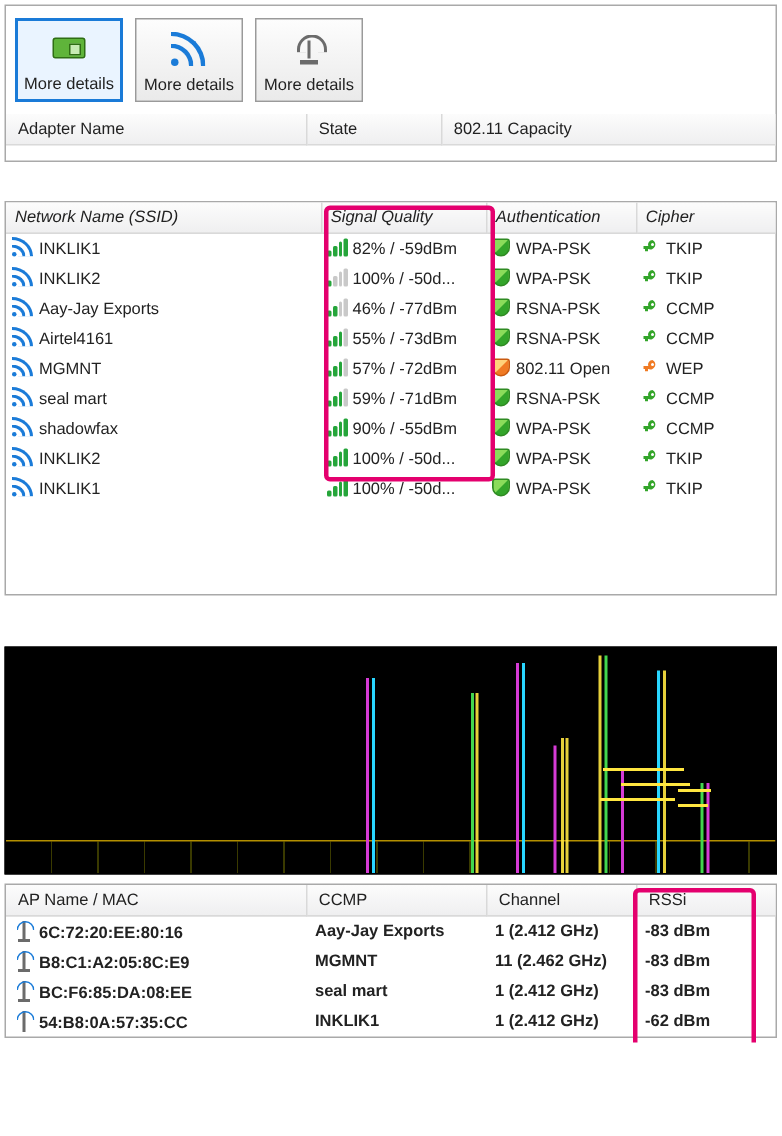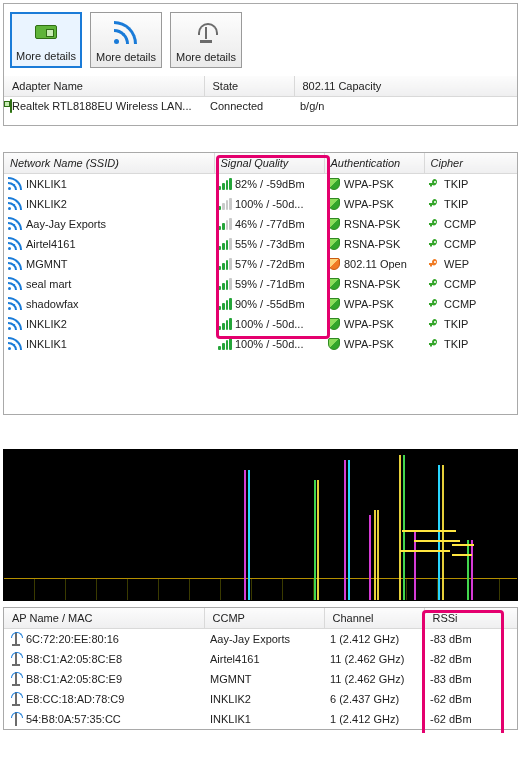--- a/index.html
+++ b/index.html
@@ -213,21 +213,21 @@
   }
   .graph .vline.m { background:#d63bd6; }
   .graph .vline.c { background:#29d6ff; }
   .graph .vline.g { background:#43d64e; }
   .graph .vline.y { background:#ffe640; opacity:.9; }
   .graph .hmark{
     position:absolute; height:2px; background:#ffe640;
   }
 
   
-  .ap-tbl td { padding:3px 6px; }
+  .ap-tbl td { padding:3px 6px;font-weight:bold; }
   .ic-tower{
     display:inline-block; width:12px; height:14px;
     position:relative; margin-right:4px; vertical-align:-3px;
   }
   .ic-tower::before{
     content:""; position:absolute; left:5px; top:0;
     width:2px; height:14px; background:#6b6b6b;
   }
   .ic-tower::after{
     content:""; position:absolute; left:1px; top:0;
@@ -273,28 +273,20 @@
   <table class="tbl">
     <thead>
       <tr>
         <th style="width:200px">Adapter Name</th>
         <th style="width:90px">State</th>
         <th>802.11 Capacity</th>
       </tr>
     </thead>
     <tbody>
       <tr>
-        <td>
-          <span class="ic-card sm"></span>
-          <span>Realtek RTL8188EU Wireless LAN...</span>
-        </td>
-        <td>Connected</td>
-        <td>b/g/n</td>
-      </tr>
-      <tr>
           <td class="pad-bot" colspan="3"></td>
         </tr>
     </tbody>
   </table>
 </div>
 
 <div class="section-spacer"></div>
 
 <div class="section relwrap">
   <table class="tbl net-tbl">
@@ -482,36 +474,30 @@
       </tr>
     </thead>
     <tbody id="ap-body">
         <tr>
           <td><span class="ic-tower"><span class="b"></span></span><span>6C:72:20:EE:80:16</span></td>
           <td><span>Aay-Jay Exports</span></td>
           <td><span>1 (2.412 GHz)</span></td>
           <td><span>-83 dBm</span></td>
         </tr>
         <tr>
-          <td><span class="ic-tower"><span class="b"></span></span><span>B8:C1:A2:05:8C:E8</span></td>
-          <td><span>Airtel4161</span></td>
-          <td><span>11 (2.462 GHz)</span></td>
-          <td><span>-82 dBm</span></td>
-        </tr>
-        <tr>
           <td><span class="ic-tower"><span class="b"></span></span><span>B8:C1:A2:05:8C:E9</span></td>
           <td><span>MGMNT</span></td>
           <td><span>11 (2.462 GHz)</span></td>
           <td><span>-83 dBm</span></td>
         </tr>
         <tr>
-          <td><span class="ic-tower"><span class="b"></span></span><span>E8:CC:18:AD:78:C9</span></td>
-          <td><span>INKLIK2</span></td>
-          <td><span>6 (2.437 GHz)</span></td>
-          <td><span>-62 dBm</span></td>
+          <td><span class="ic-tower"><span class="b"></span></span><span>BC:F6:85:DA:08:EE</span></td>
+          <td><span>seal mart</span></td>
+          <td><span>1 (2.412 GHz)</span></td>
+          <td><span>-83 dBm</span></td>
         </tr>
         <tr>
           <td><span class="ic-tower"></span><span>54:B8:0A:57:35:CC</span></td>
           <td><span>INKLIK1</span></td>
           <td><span>1 (2.412 GHz)</span></td>
           <td><span>-62 dBm</span></td>
         </tr>
       </tbody>
   </table>
   <div class="highlight-box-1" style="left:418px; top:2px; width:82px; height:158px;"></div>

